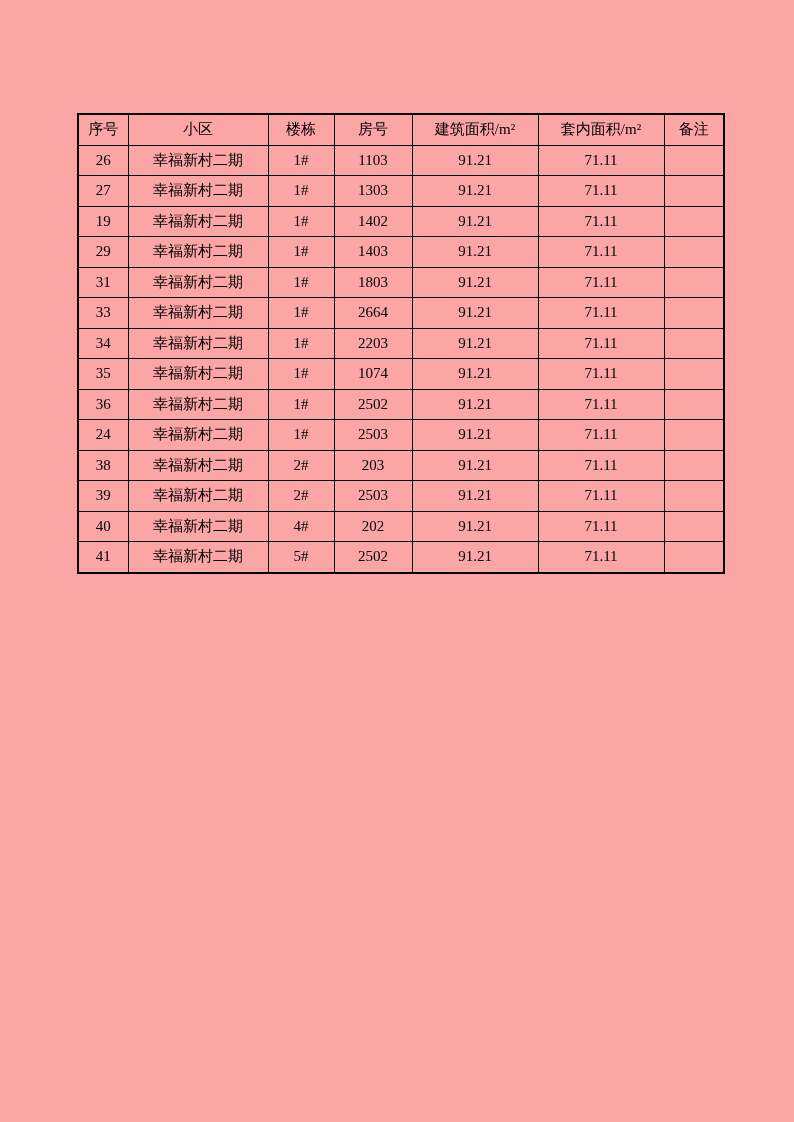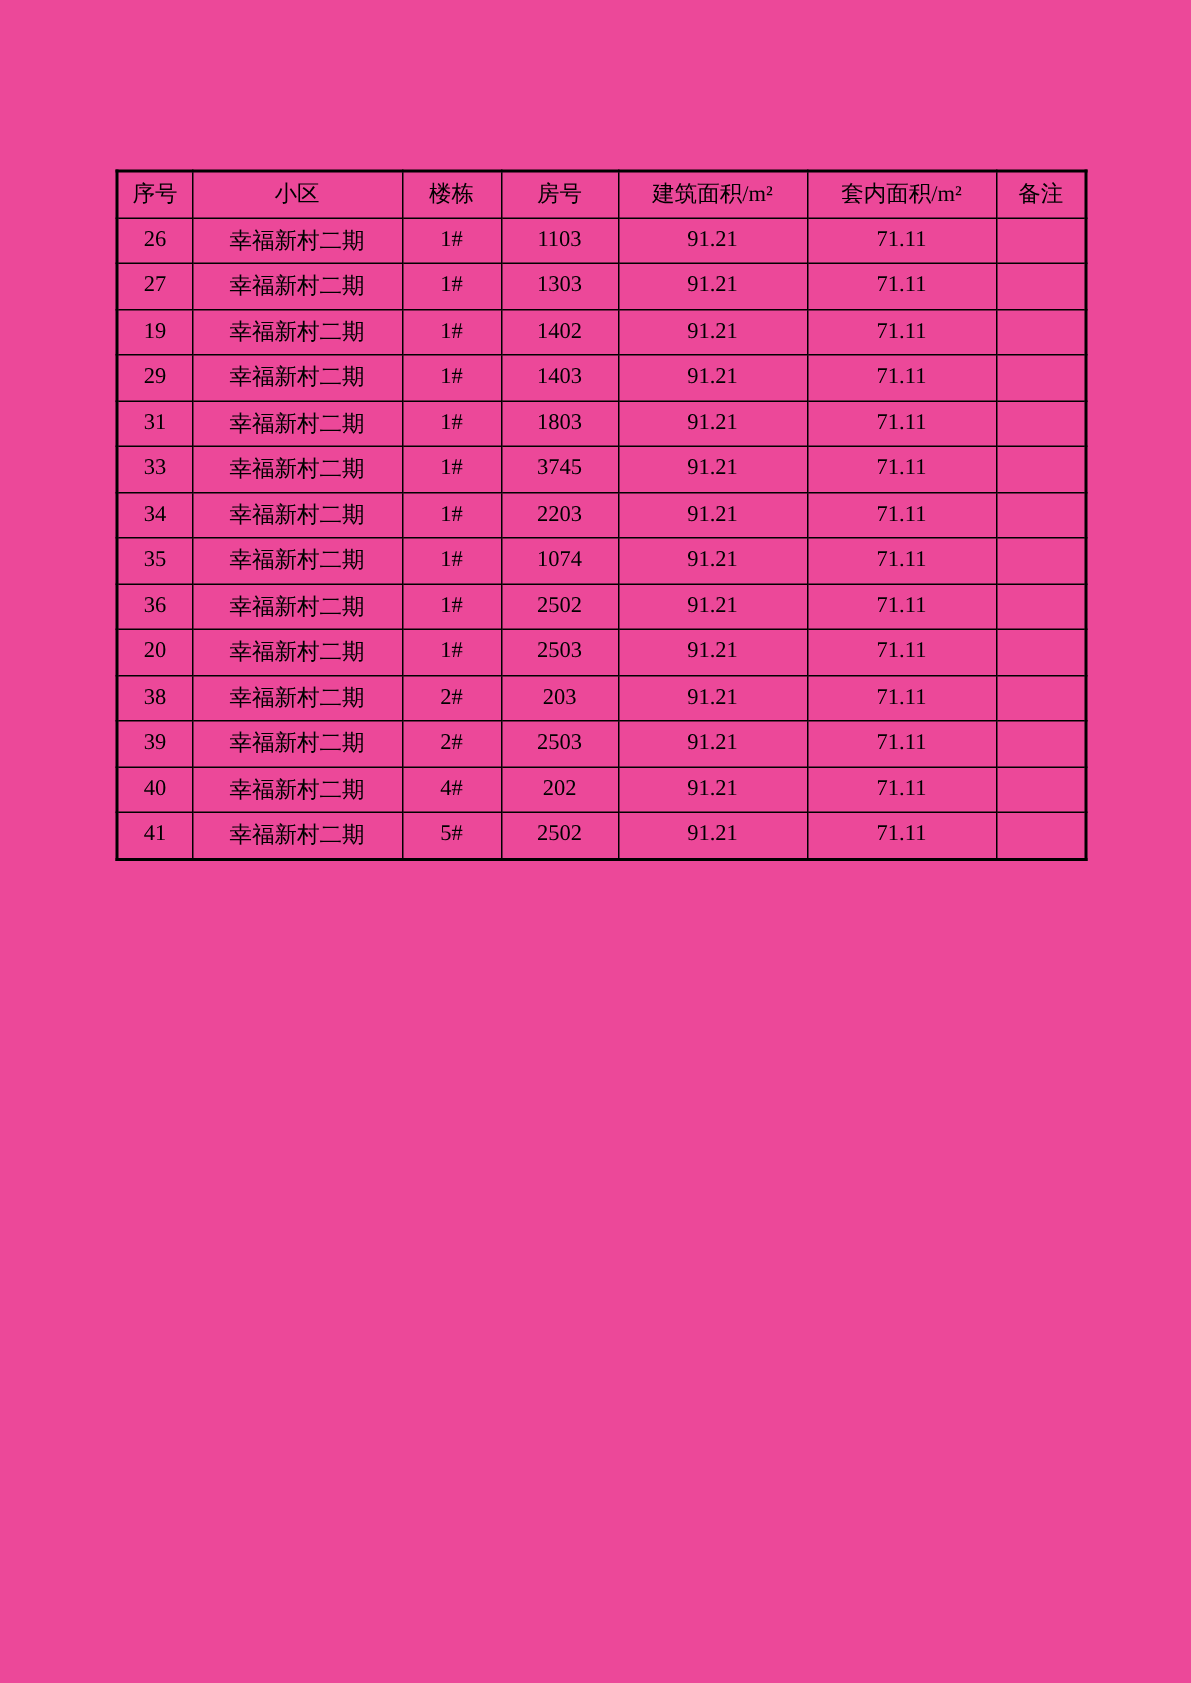--- a/index.html
+++ b/index.html
@@ -10,21 +10,21 @@
     width: 794px;
     height: 1122px;
     background: #ffffff;
     font-family: "Liberation Serif", "DejaVu Serif", serif;
     color: #000000;
   }
   .page {
     position: relative;
     width: 794px;
     height: 1122px;
-    background: #ec4899;
+    background: #fca5a5;
     overflow: hidden;
   }
   table.area-table {
     position: absolute;
     left: 77px;
     top: 113px;
     width: 646px;
     border-collapse: collapse;
     table-layout: fixed;
     border: 2px solid #000000;
@@ -117,21 +117,21 @@
           <td>1#</td>
           <td>1803</td>
           <td>91.21</td>
           <td>71.11</td>
           <td></td>
         </tr>
         <tr>
           <td>33</td>
           <td>幸福新村二期</td>
           <td>1#</td>
-          <td>3745</td>
+          <td>2664</td>
           <td>91.21</td>
           <td>71.11</td>
           <td></td>
         </tr>
         <tr>
           <td>34</td>
           <td>幸福新村二期</td>
           <td>1#</td>
           <td>2203</td>
           <td>91.21</td>
@@ -150,21 +150,21 @@
         <tr>
           <td>36</td>
           <td>幸福新村二期</td>
           <td>1#</td>
           <td>2502</td>
           <td>91.21</td>
           <td>71.11</td>
           <td></td>
         </tr>
         <tr>
-          <td>20</td>
+          <td>24</td>
           <td>幸福新村二期</td>
           <td>1#</td>
           <td>2503</td>
           <td>91.21</td>
           <td>71.11</td>
           <td></td>
         </tr>
         <tr>
           <td>38</td>
           <td>幸福新村二期</td>

